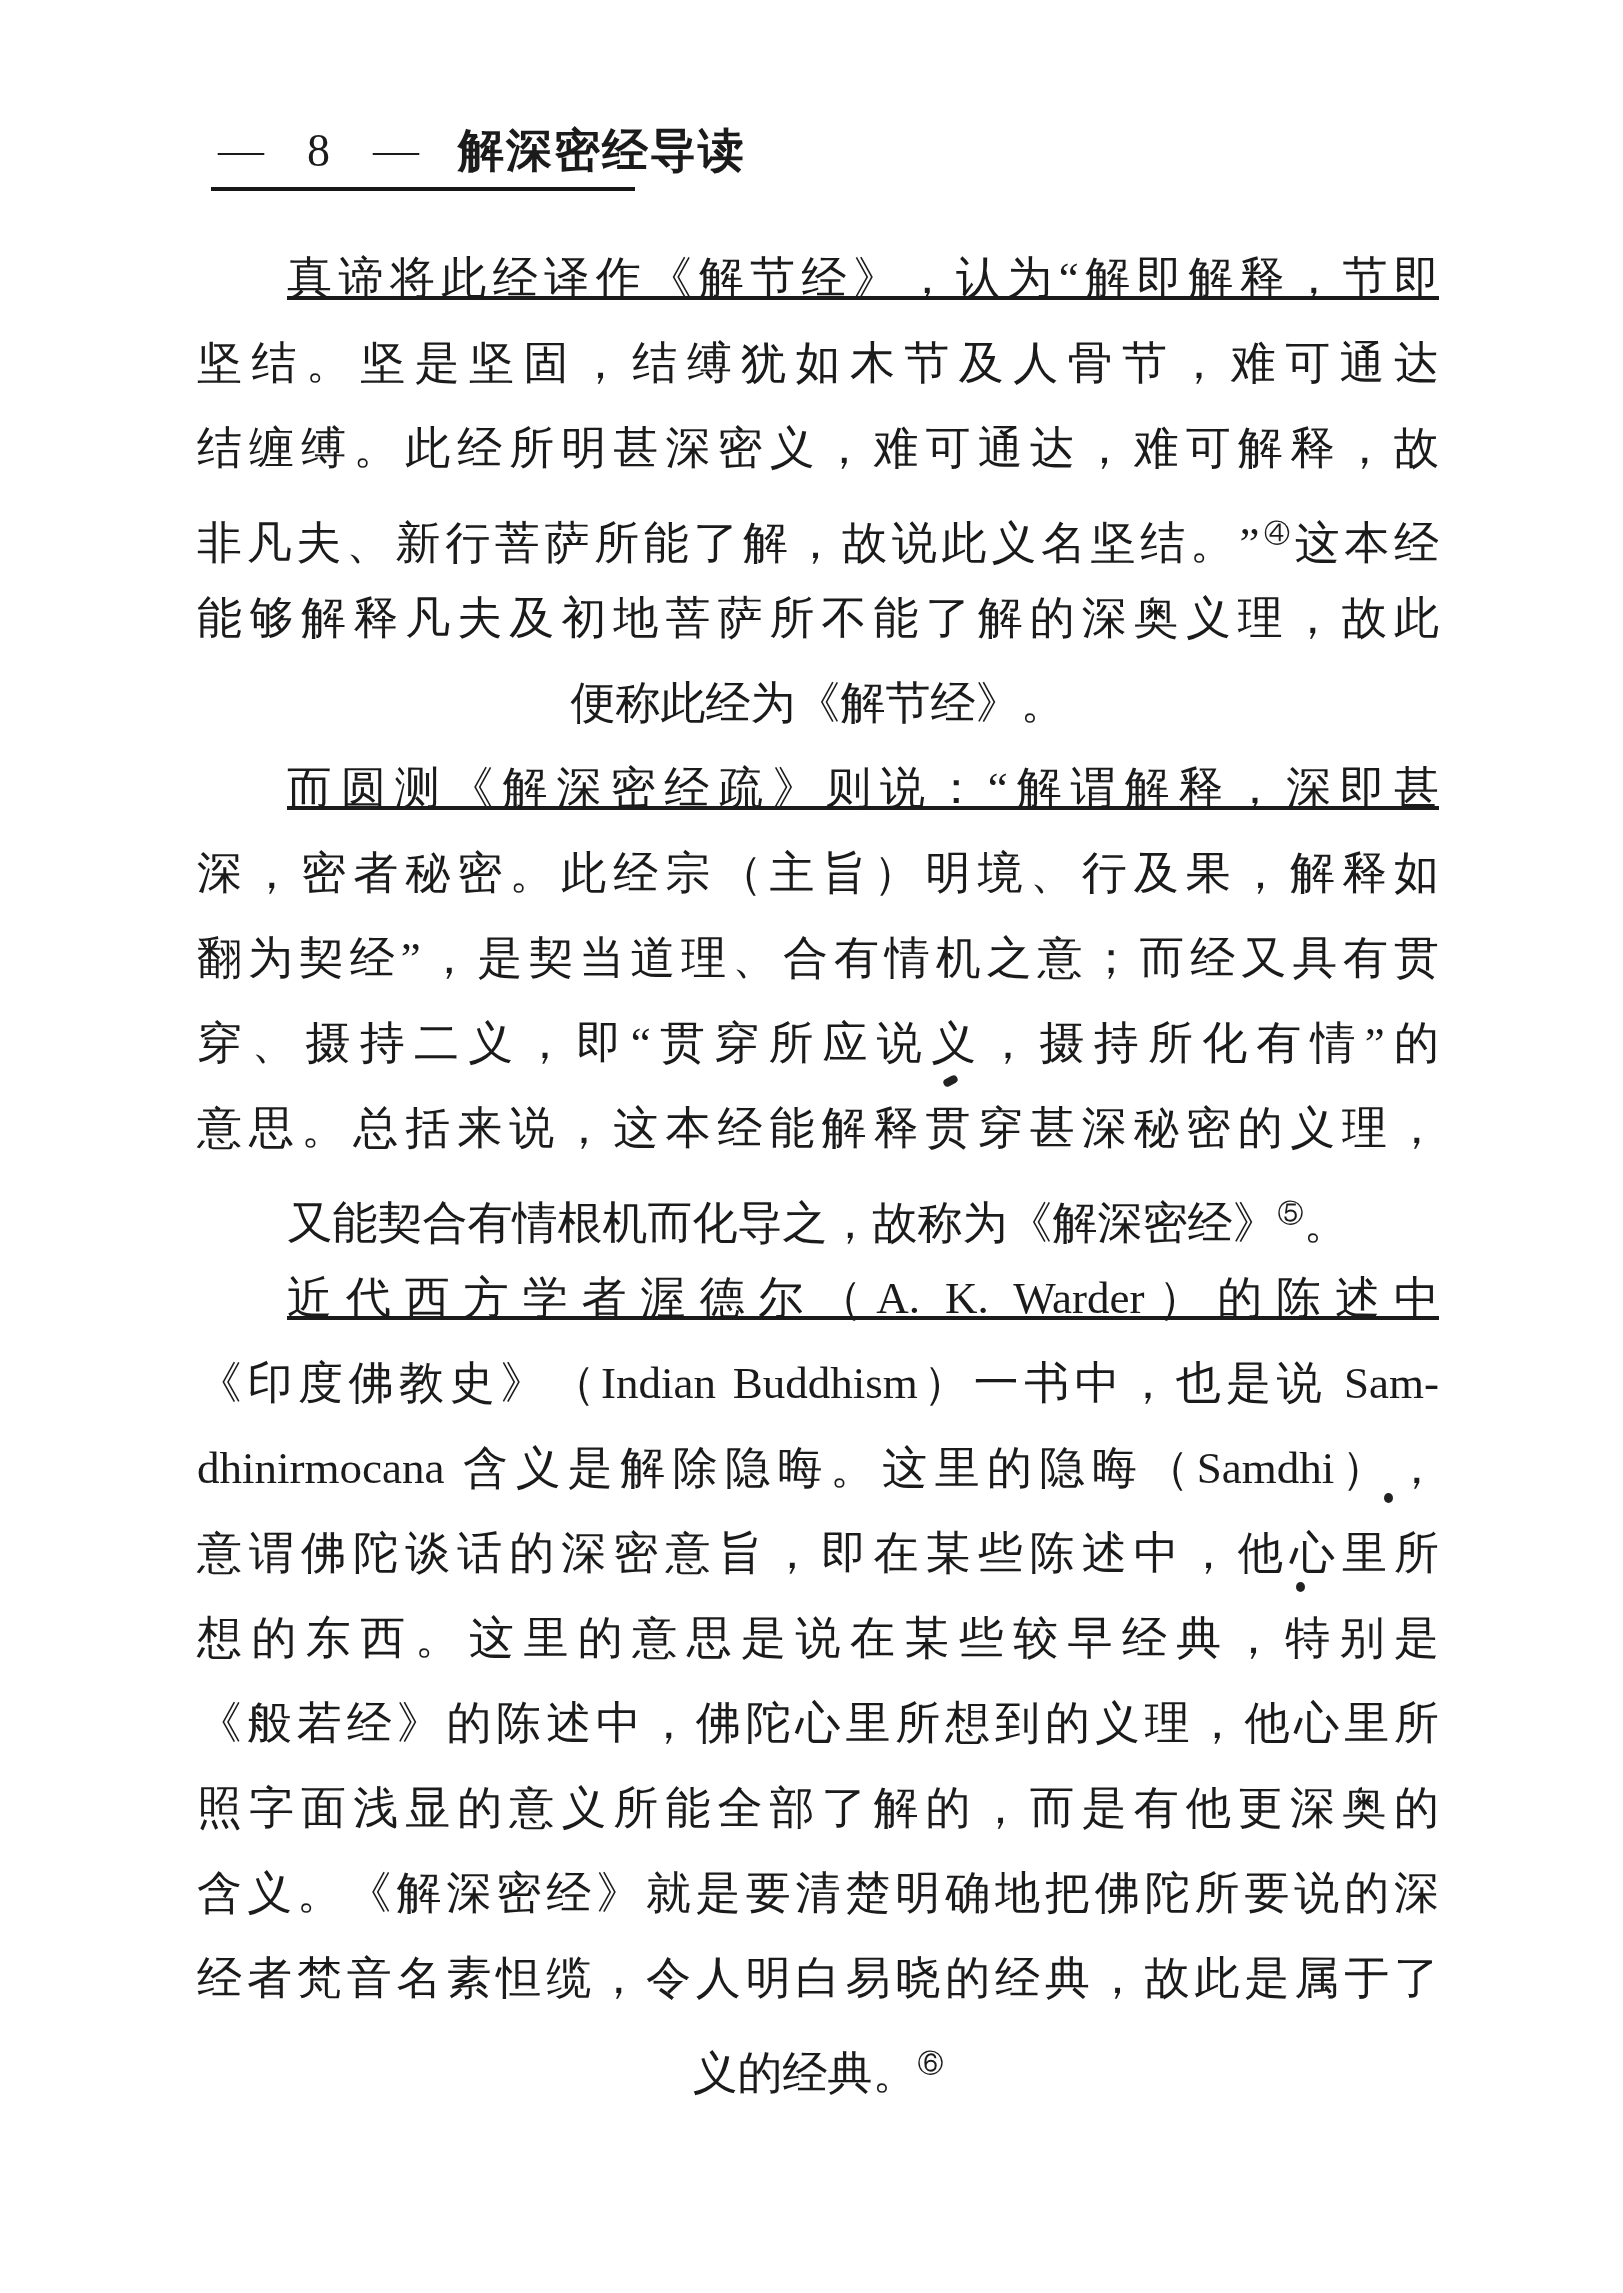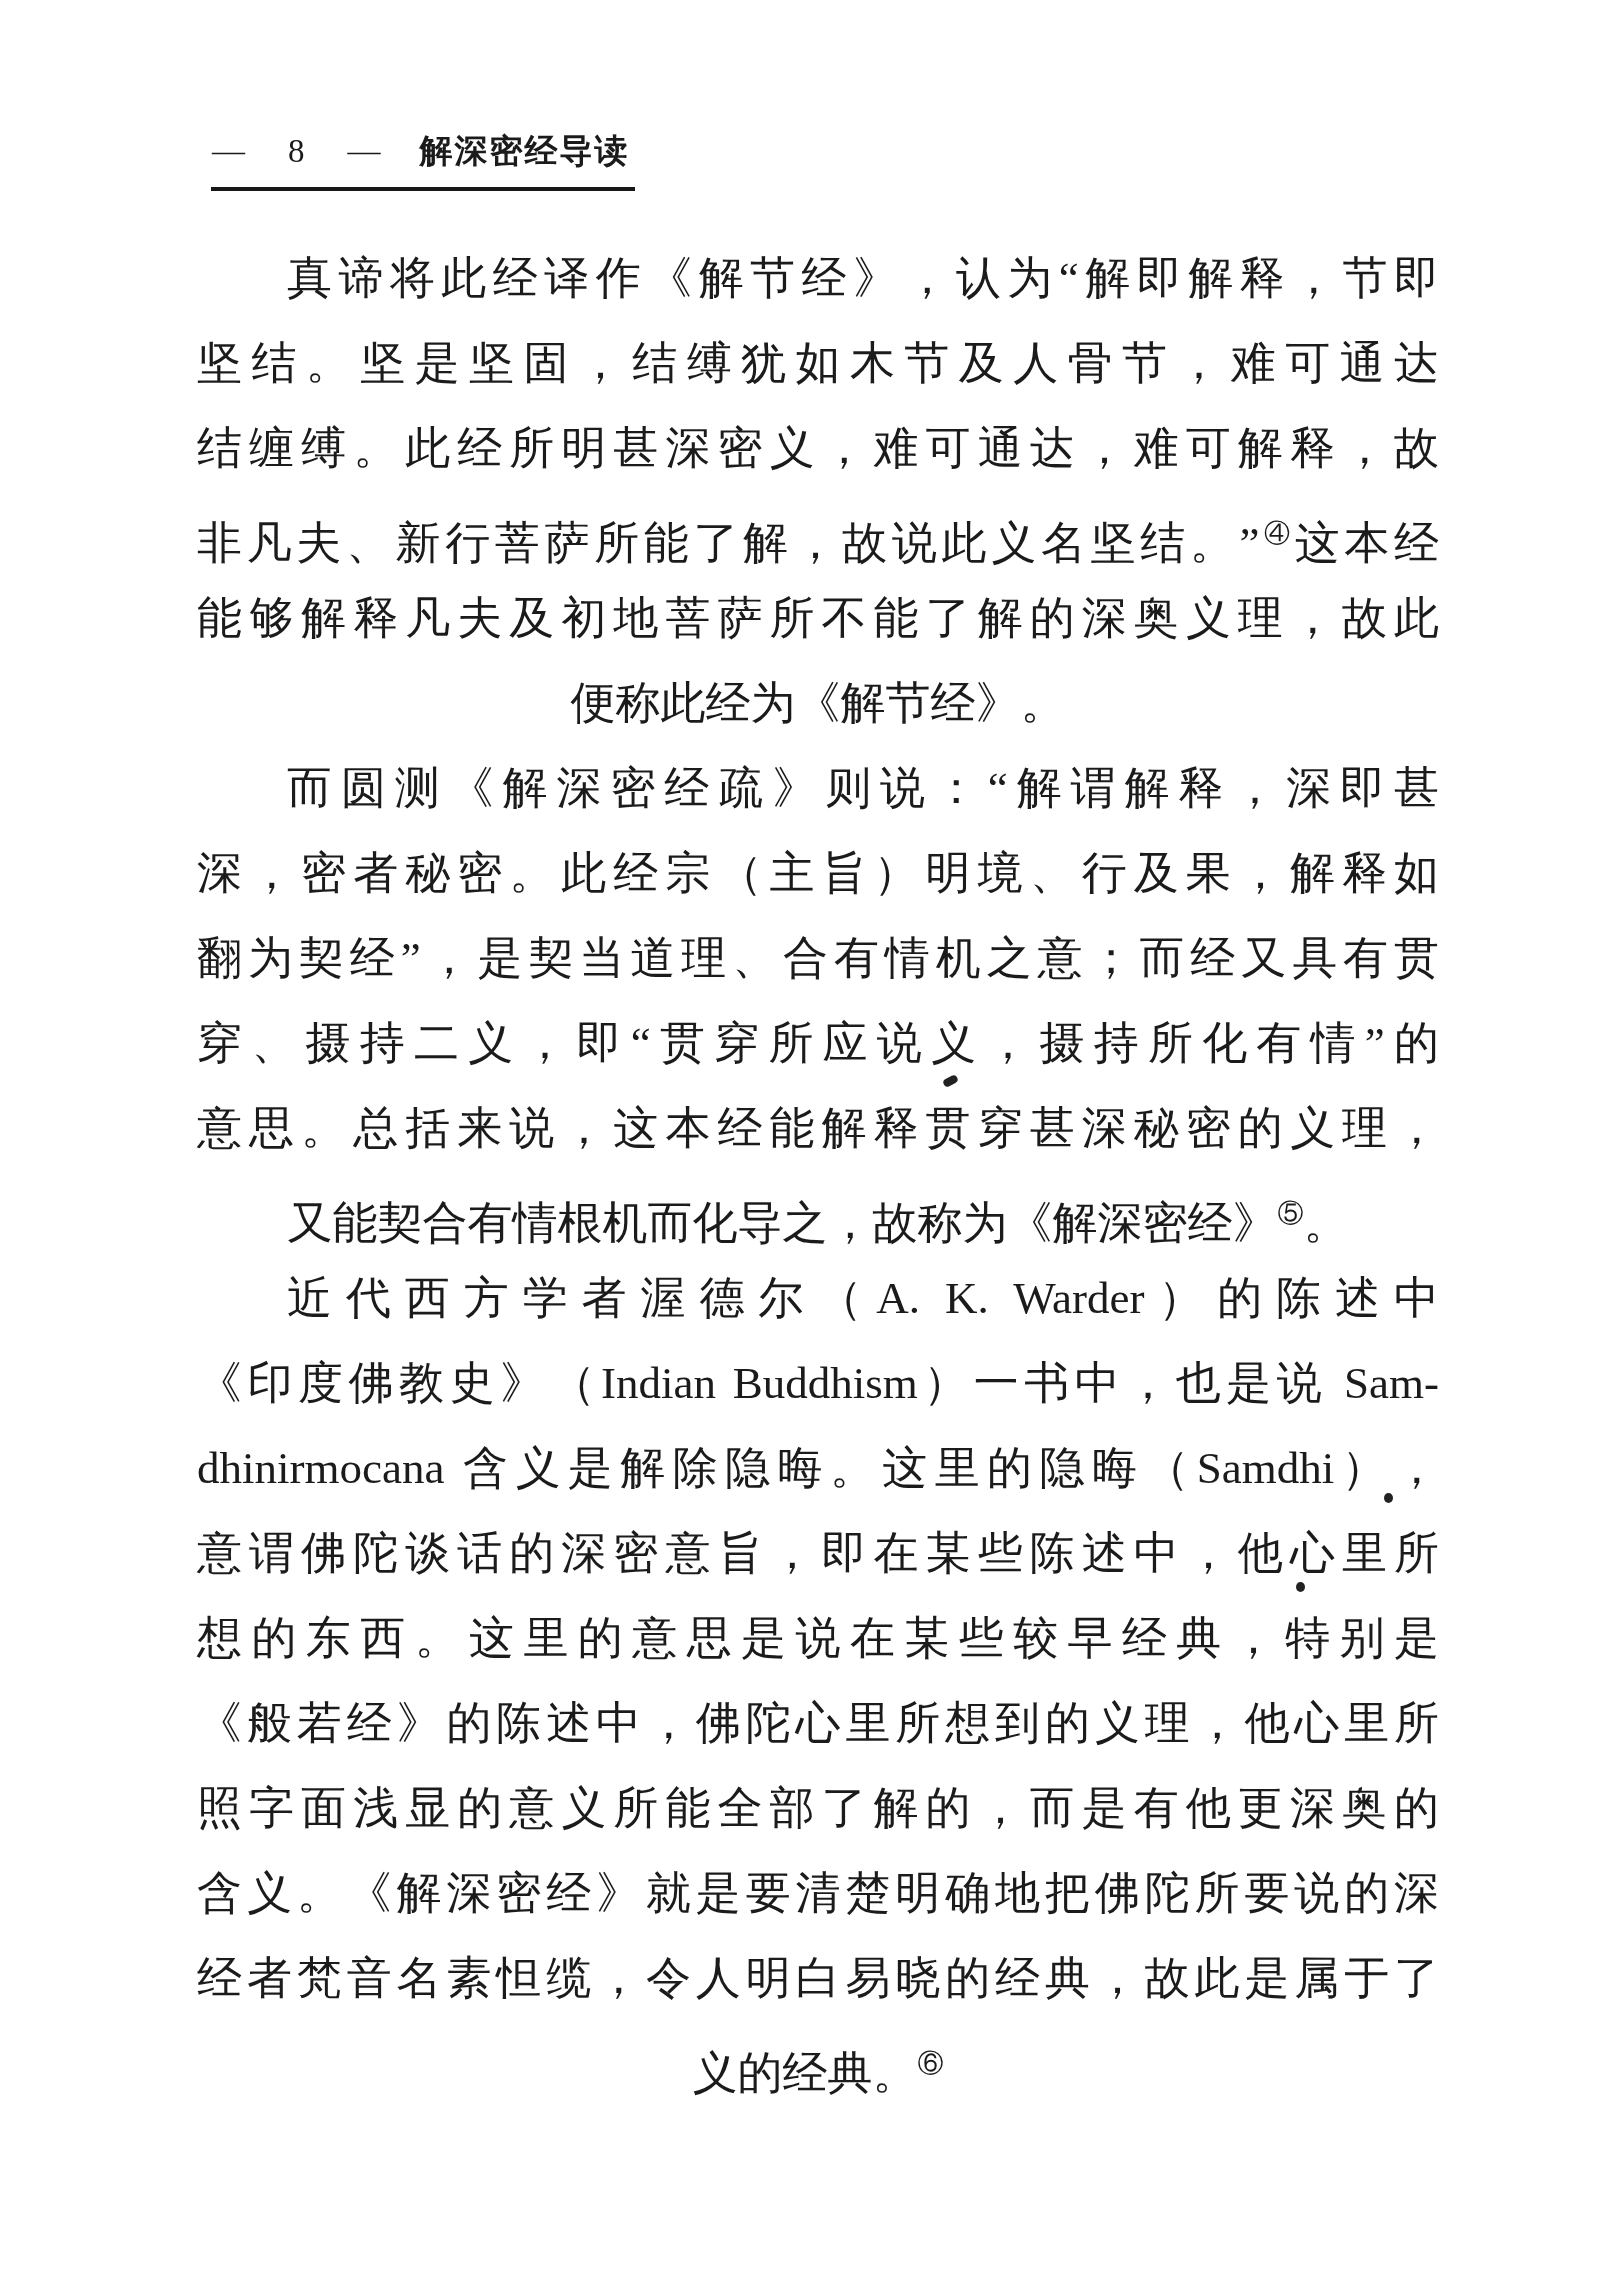--- a/index.html
+++ b/index.html
@@ -9,23 +9,23 @@
     height: 2293px;
     margin: 0 auto;
     background: #ffffff;
     color: #1b1b1b;
     font-family: "Liberation Serif", "DejaVu Serif", serif;
     overflow: hidden;
   }
   
   .header {
     position: absolute;
-    left: 212px;
+    left: 218px;
     top: 127px;
-    font-size: 33px;
+    font-size: 46px;
     line-height: 48px;
     white-space: nowrap;
     letter-spacing: 1px;
   }
   .hdr-dash { display: inline-block; transform: scaleY(.9); }
   .hdr-num  { display: inline-block; margin: 0 42px; }
   .hdr-title{
     display: inline-block;
     margin-left: 38px;
     font-weight: 700;
@@ -52,21 +52,21 @@
     font-size: 45px;
     white-space: nowrap;
     text-align: center;
   }
   .line.fill {
     white-space: normal;
     text-align: justify;
     text-align-last: justify;
     text-justify: inter-character;
   }
-  .line.indent { text-indent: 90px; }
+  .line.indent { text-indent: 90px; text-decoration: underline; }
   .sup {
     font-size: 26px;
     vertical-align: 16px;
     letter-spacing: 0;
   }
   
   .mark { position: absolute; background: #222; }
   .mark-tick {
     left: 943px; top: 1077px;
     width: 15px; height: 8px;

